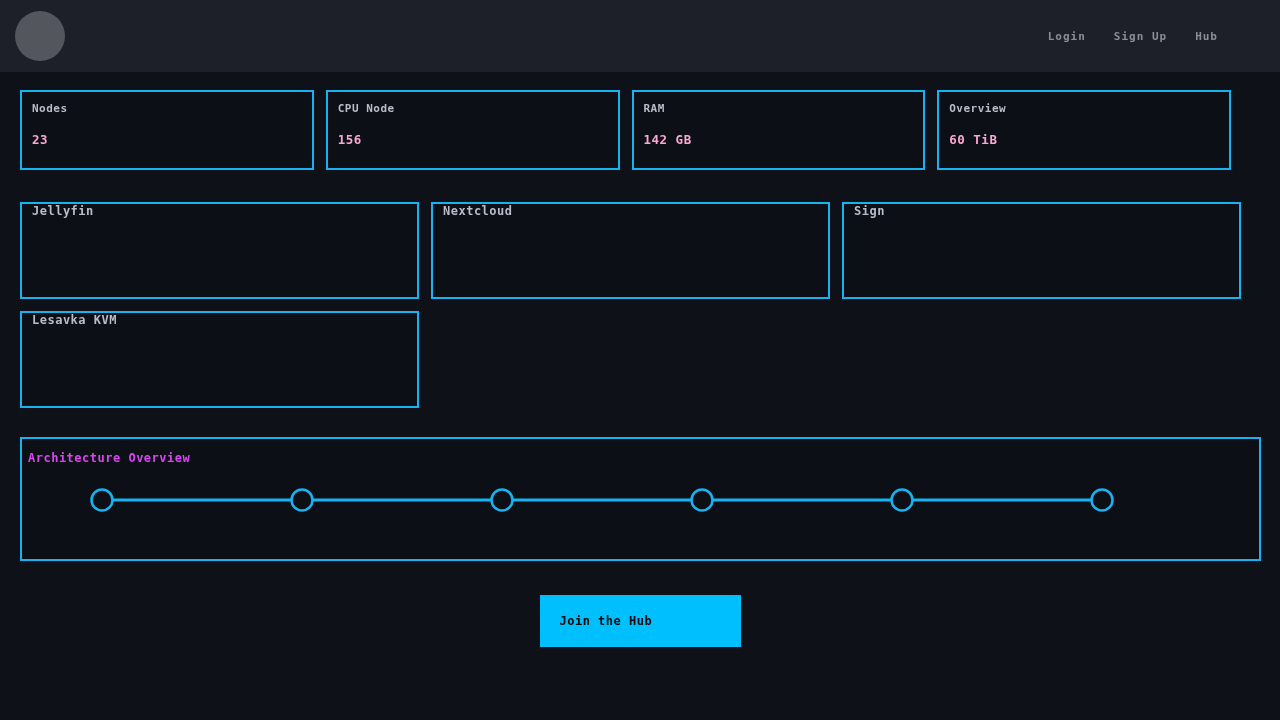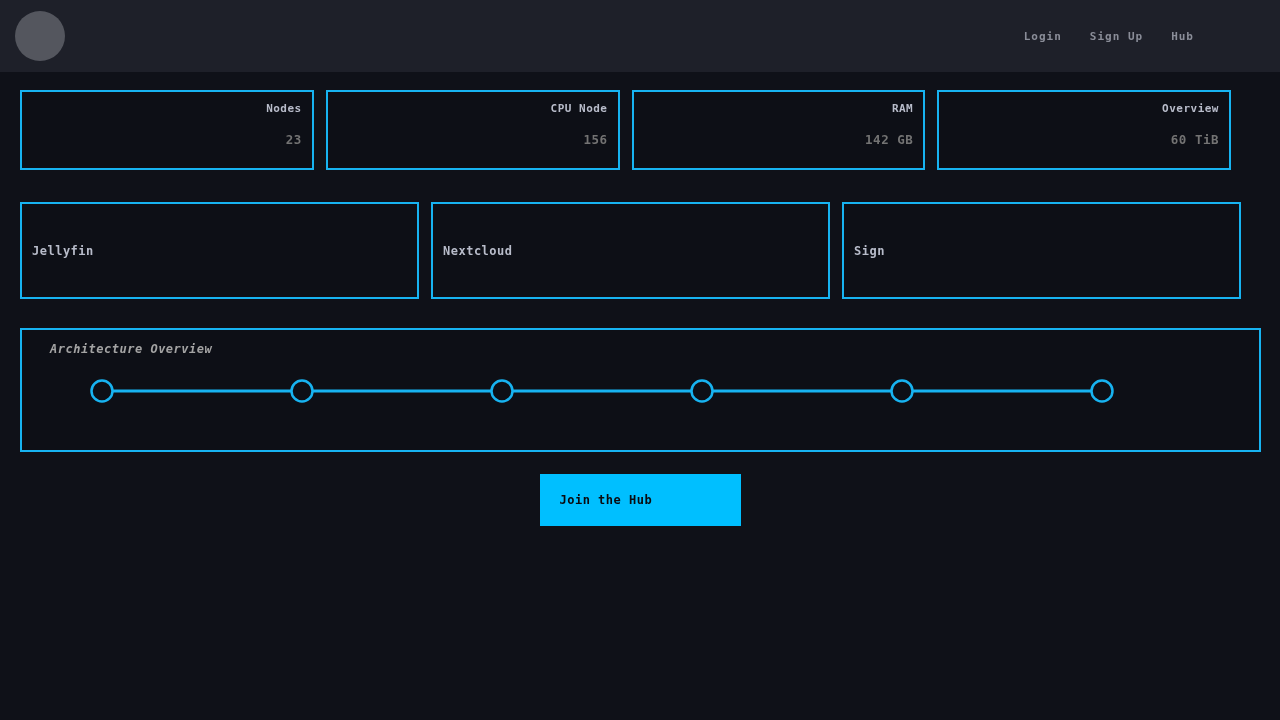--- a/index.html
+++ b/index.html
@@ -23,105 +23,103 @@
     border-radius: 50%;
     background: #54565e;
     margin-left: 15px;
     cursor: pointer;
   }
   .nav-links {
     margin-left: auto;
     display: flex;
     align-items: center;
     gap: 28px;
-    padding-right: 86px;
+    padding-right: 62px;
   }
   .nav-link {
     color: #8a8d98;
     font-size: 11px;
     letter-spacing: 1px;
     cursor: pointer;
   }
 
   
   .stats-row {
     margin: 18px 0 0 20px;
     width: 1211px;
     display: grid;
     grid-template-columns: repeat(4, 1fr);
     gap: 12px;
-    text-align: right;
   }
   .stat-card {
     height: 80px;
     border: 2px solid #17b3f1;
     background: #0d0f16;
     padding: 10px 10px;
   }
   .stat-label {
     color: #b8bcca;
     font-size: 11px;
     letter-spacing: 0.5px;
   }
   .stat-value {
-    color: #737373;
+    color: #f9a8d4;
     font-size: 12.5px;
     margin-top: 17px;
     letter-spacing: 0.5px;
   }
 
   
   .services-grid {
     margin: 32px 0 0 20px;
     width: 1221px;
     display: grid;
     grid-template-columns: repeat(3, 1fr);
     gap: 12px;
   }
   .service-card {
     height: 97px;
     border: 2px solid #17b3f1;
     background: #0d0f16;
     display: flex;
-    align-items: center;
+    align-items: flex-start;
     padding-left: 10px;
     cursor: pointer;
   }
   .service-title {
     color: #b8bcca;
     font-size: 12px;
     letter-spacing: 0.5px;
   }
 
   
   .arch-box {
     margin: 29px 0 0 20px;
     width: 1241px;
     height: 124px;
     border: 2px solid #17b3f1;
     background: #0d0f16;
     position: relative;
   }
   .arch-title {
     position: absolute;
-    top: 12px; left: 28px;
-    color: #a3a3a3;
+    top: 12px; left: 6px;
+    color: #d946ef;
     font-size: 12px;
     letter-spacing: 0.5px;
-    font-style: italic;
   }
   .arch-svg {
     position: absolute;
     top: 0; left: 0;
     width: 1237px; height: 120px;
   }
 
   
   .cta-button {
-    margin: 22px auto 0 auto;
+    margin: 34px auto 0 auto;
     width: 201px;
     height: 52px;
     background: #00bfff;
     border: none;
     display: flex;
     align-items: center;
     padding-left: 20px;
     cursor: pointer;
     text-align: right;
   }
@@ -167,20 +165,23 @@
 <section class="services-grid">
   <div class="service-card">
     <span class="service-title">Jellyfin</span>
   </div>
   <div class="service-card">
     <span class="service-title">Nextcloud</span>
   </div>
   <div class="service-card">
     <span class="service-title">Sign</span>
   </div>
+  <div class="service-card">
+    <span class="service-title">Lesavka KVM</span>
+  </div>
 </section>
 
 <section class="arch-box">
   <div class="arch-title">Architecture Overview</div>
   <svg class="arch-svg" viewBox="0 0 1237 120" xmlns="http://www.w3.org/2000/svg">
       <line x1="80" x2="1080" y1="61" y2="61" stroke="#17b3f1" stroke-width="3"></line>
       <circle cx="80" cy="61" r="10.5" fill="#0d0f16" stroke="#17b3f1" stroke-width="2.5"></circle>
       <circle cx="280" cy="61" r="10.5" fill="#0d0f16" stroke="#17b3f1" stroke-width="2.5"></circle>
       <circle cx="480" cy="61" r="10.5" fill="#0d0f16" stroke="#17b3f1" stroke-width="2.5"></circle>
       <circle cx="680" cy="61" r="10.5" fill="#0d0f16" stroke="#17b3f1" stroke-width="2.5"></circle>

